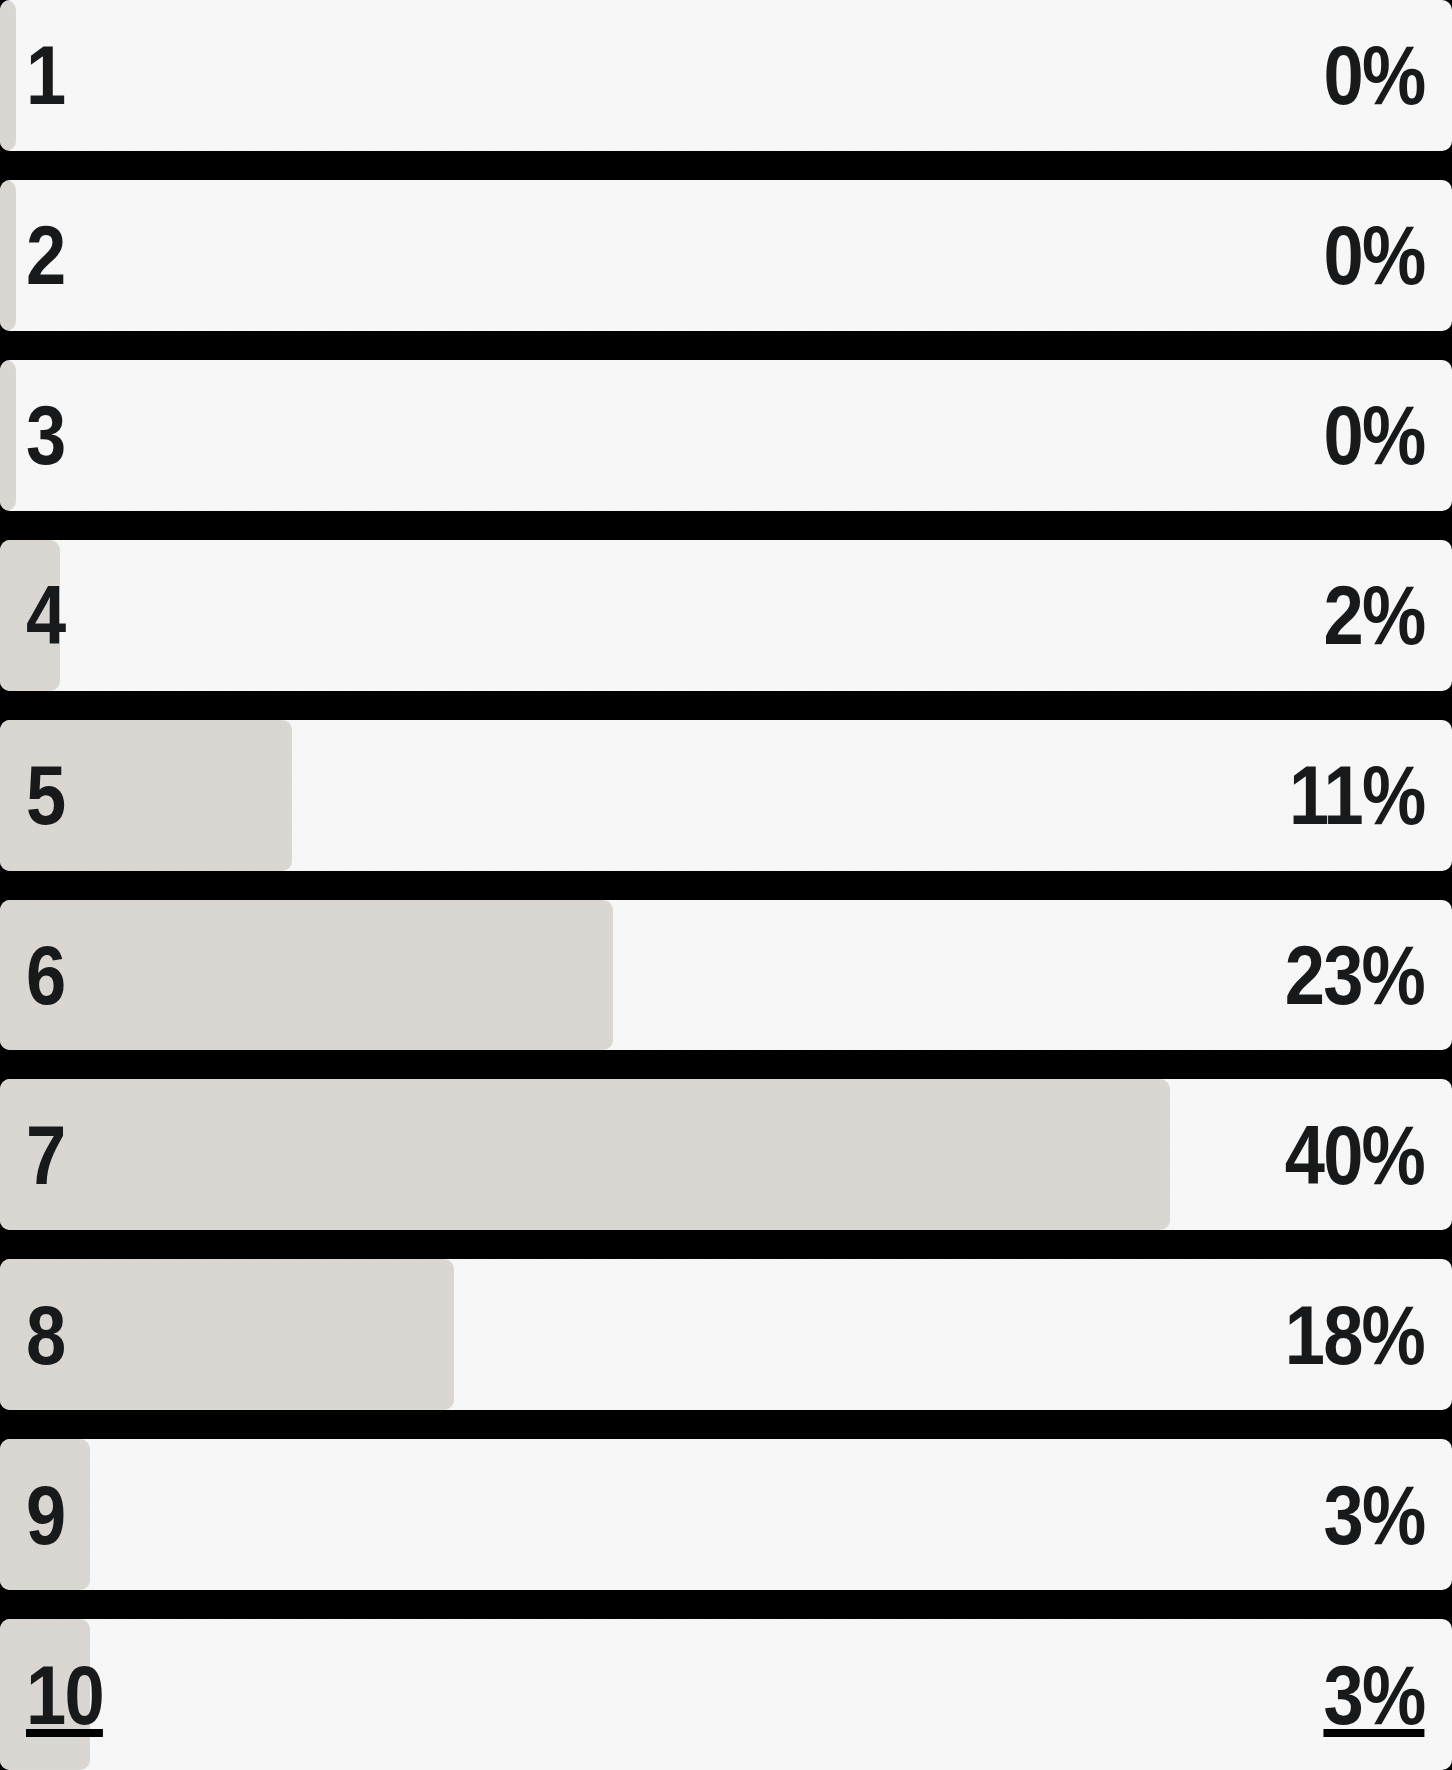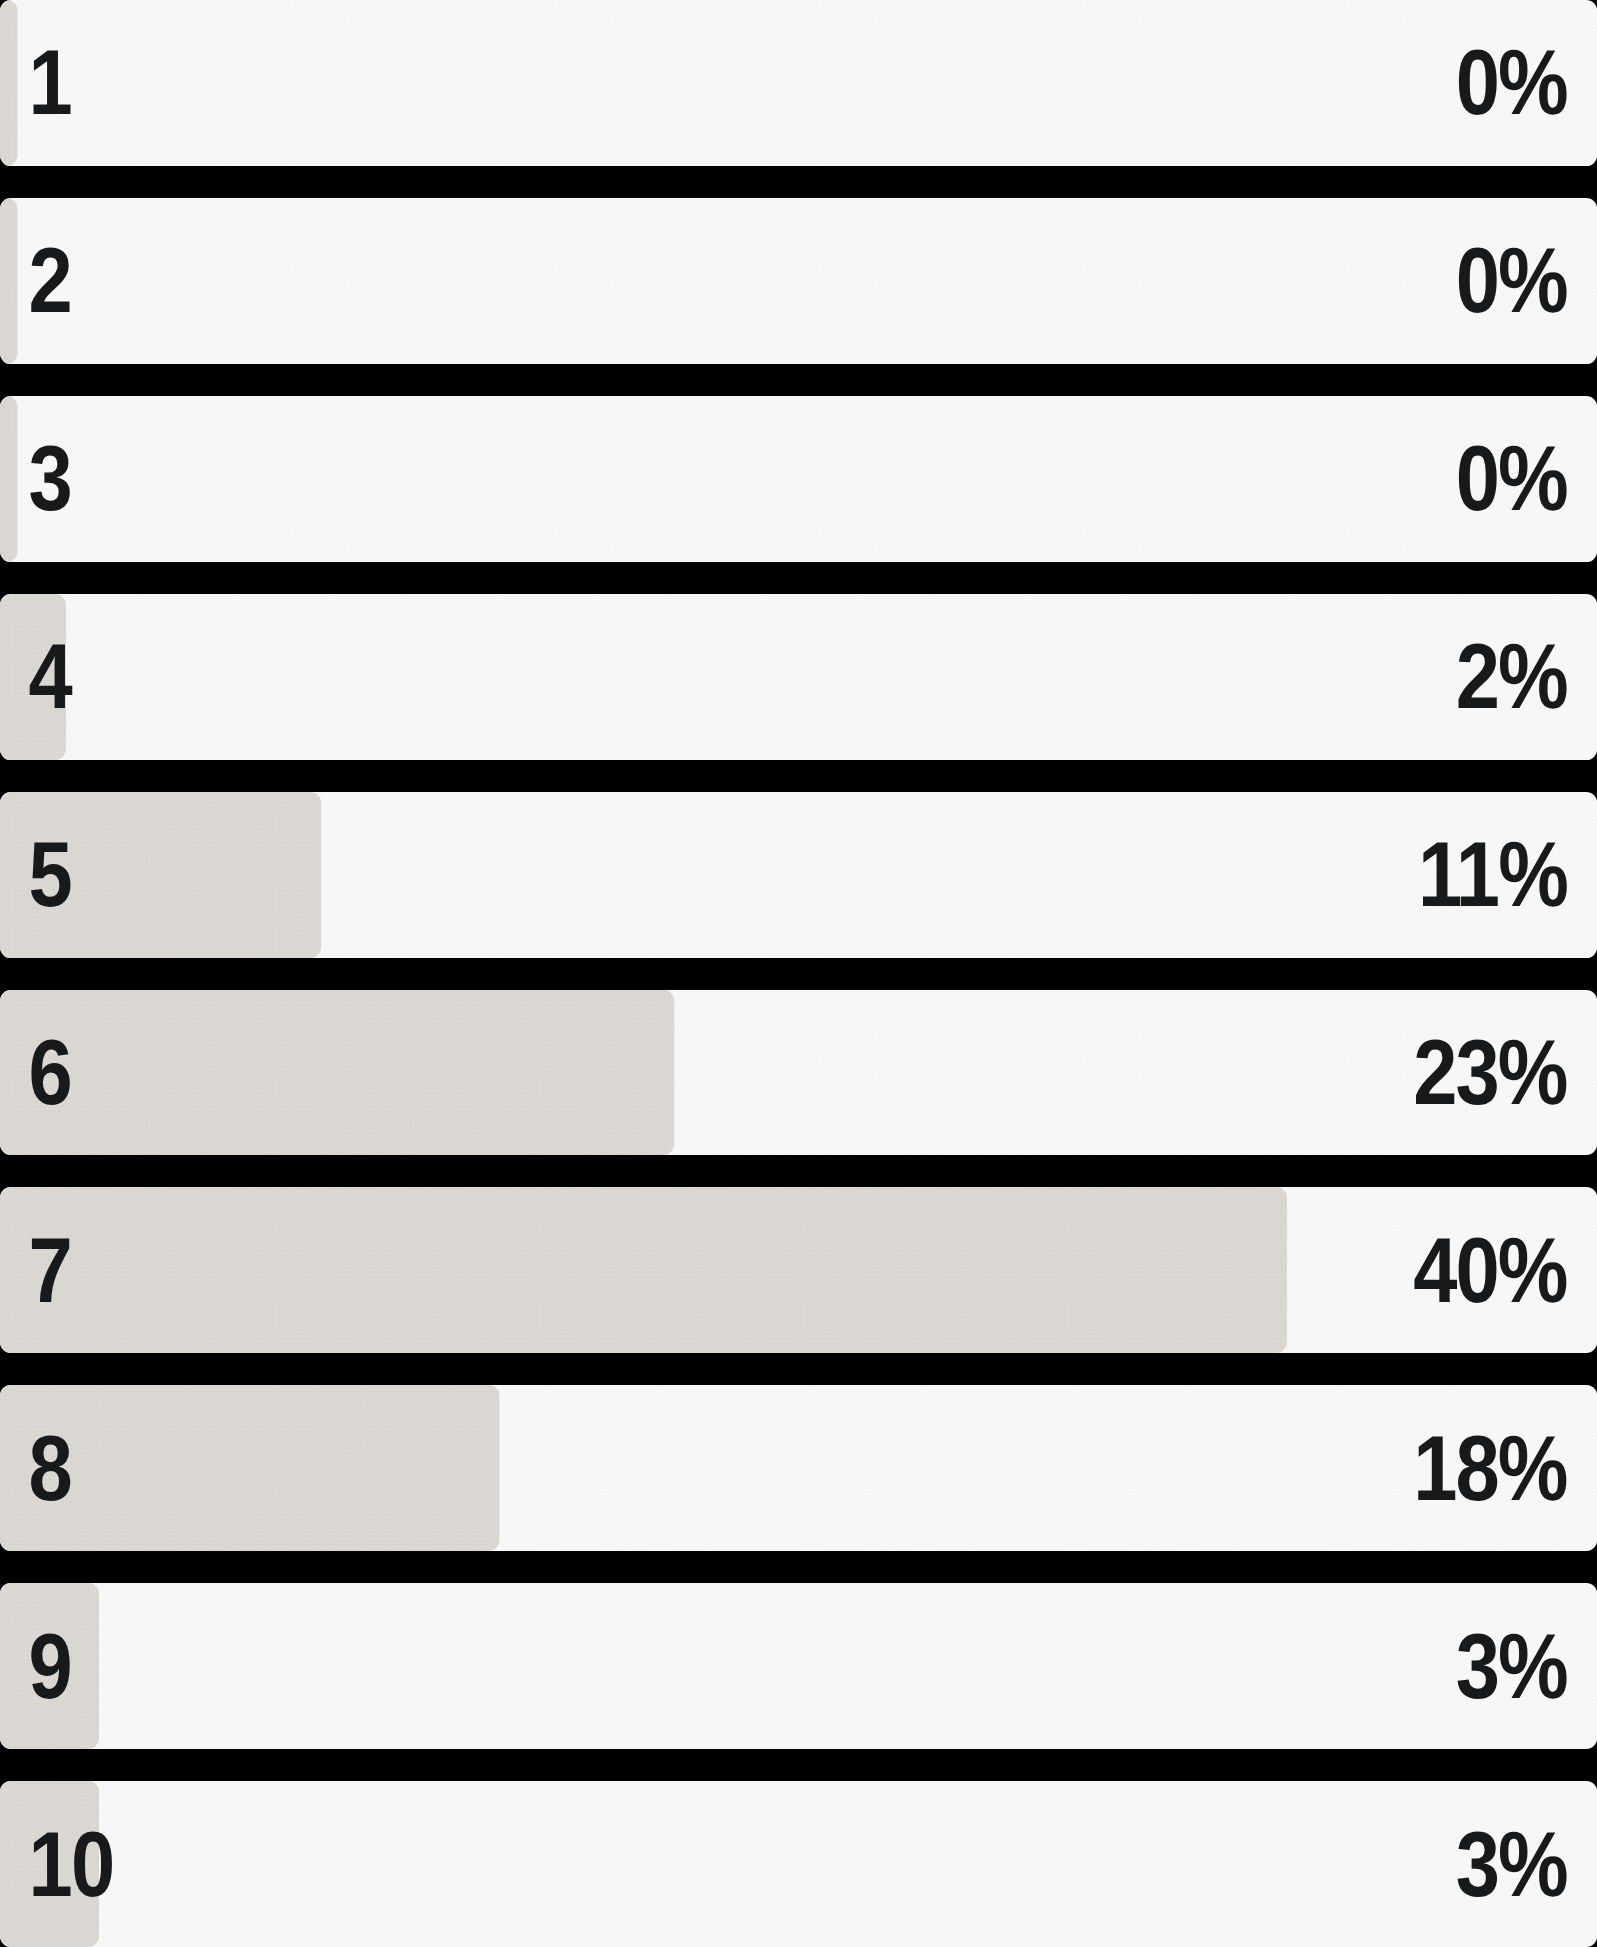--- a/index.html
+++ b/index.html
@@ -30,20 +30,21 @@
     margin-bottom: 29px;
     background: #f7f7f7;
     border-radius: 10px;
     overflow: hidden;
     display: flex;
     align-items: center;
     min-height: 0;
   }
   .row:last-child {
     margin-bottom: 0;
+    text-decoration: underline;
   }
 
   
   .row::after {
     content: "";
     position: absolute;
     inset: 0;
     pointer-events: none;
     background-image:
       radial-gradient(rgba(0,0,0,0.018) 0.5px, transparent 0.6px),

